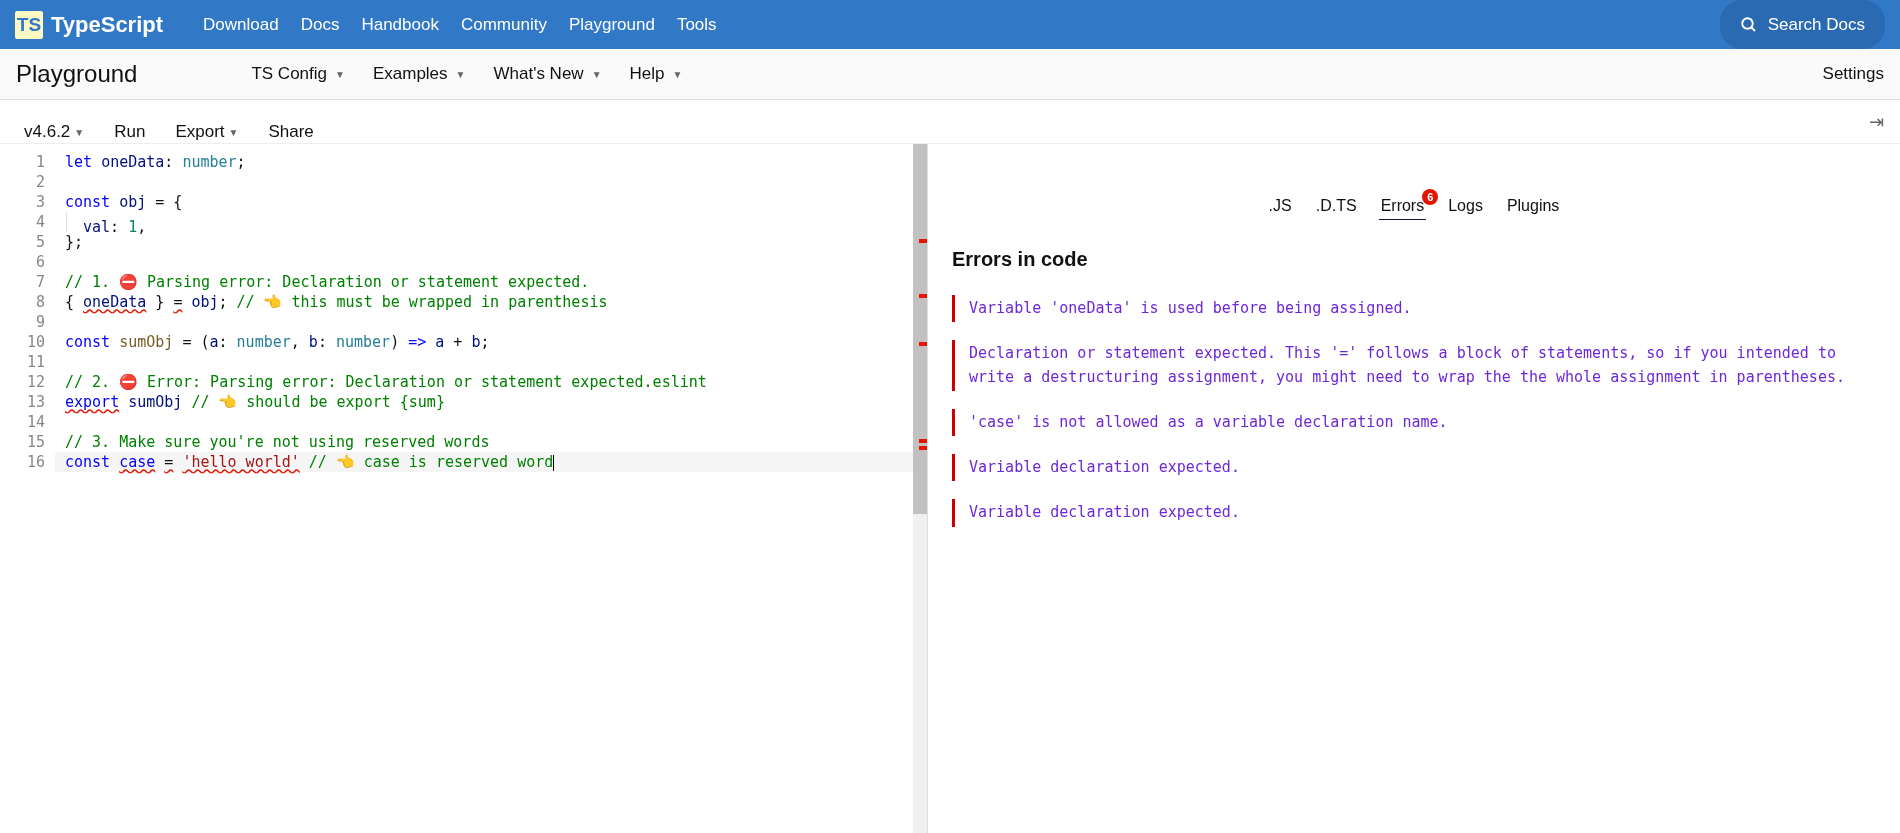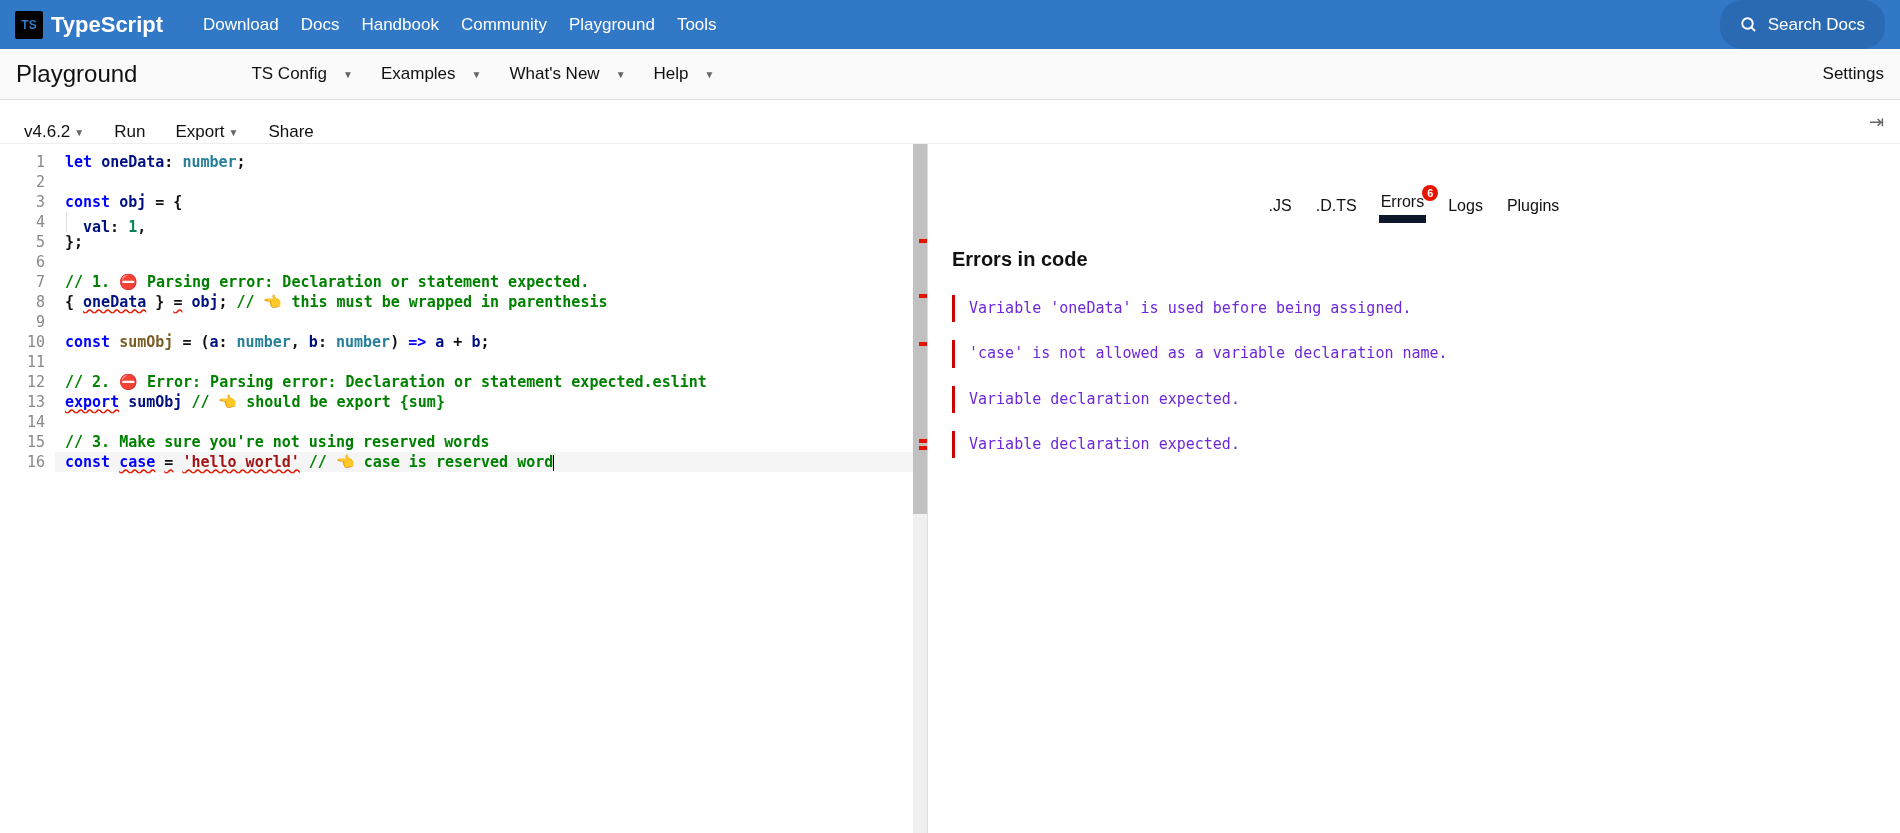--- a/index.html
+++ b/index.html
@@ -1,62 +1,62 @@
 <!DOCTYPE html>
 <html><head>
 <meta charset="utf-8">
 <style>
 * { margin: 0; padding: 0; box-sizing: border-box; }
 body { font-family: "Segoe UI", Arial, sans-serif; font-size: 14px; color: #111; background: #fff; width: 1900px; height: 833px; overflow: hidden; }
 
 .top-nav { background: #3178c6; height: 49px; display: flex; align-items: center; padding: 0 15px; color: #fff; }
 .logo-wrap { display: flex; align-items: center; gap: 8px; margin-right: 40px; }
-.logo-box { background: #000000; color: #3178c6; font-weight: bold; font-size: 12px; width: 28px; height: 28px; display: flex; align-items: center; justify-content: center; border-radius: 2px; }
+.logo-box { background: #fef9c3; color: #3178c6; font-weight: bold; font-size: 19px; width: 28px; height: 28px; display: flex; align-items: center; justify-content: center; border-radius: 2px; }
 .logo-text { font-size: 22px; font-weight: 600; }
 .nav-links { display: flex; gap: 22px; }
 .nav-link { color: #fff; font-size: 17px; cursor: pointer; }
 .search-box { margin-left: auto; background: #2a6ab3; padding: 0 20px; height: 100%; display: flex; align-items: center; gap: 10px; font-size: 17px; cursor: pointer; border-radius: 22px; }
 .search-icon { width: 18px; height: 18px; }
 
 .sub-nav { height: 51px; display: flex; align-items: center; padding: 0 16px; border-bottom: 1px solid #ddd; background: #fafafa; }
 .sub-title { font-size: 24px; font-weight: 400; margin-right: 100px; }
 .sub-links { display: flex; }
-.sub-link { font-size: 17px; padding: 6px 14px; cursor: pointer; display: flex; align-items: center; gap: 16px; }
+.sub-link { font-size: 17px; padding: 6px 14px; cursor: pointer; display: flex; align-items: center; gap: 8px; }
 .caret-down { font-size: 10px; color: #666; }
 .settings-link { margin-left: auto; font-size: 17px; cursor: pointer; }
 
 .toolbar { height: 44px; display: flex; align-items: center; padding: 0 16px; border-bottom: 1px solid #eee; gap: 14px; }
 .tb-item { font-size: 17px; padding: 4px 8px; cursor: pointer; display: flex; align-items: center; gap: 4px; margin-top: 21px; }
 
 .main-area { display: flex; height: calc(833px - 49px - 51px - 44px); }
 .editor-panel { width: 928px; position: relative; border-right: 1px solid #ddd; display: flex; }
 .gutter { width: 55px; padding: 8px 10px 8px 0; text-align: right; color: #888; font-family: "Consolas", monospace; font-size: 15px; line-height: 20px; background: #fff; }
 .gutter div { height: 20px; }
 .code-area { flex: 1; padding: 8px 0; font-family: "Consolas", monospace; font-size: 15px; line-height: 20px; white-space: pre; position: relative; }
-.code-line { height: 20px; padding-left: 10px; font-weight: bold; }
+.code-line { height: 20px; padding-left: 10px; }
 .current-line { background: #f5f5f5; }
 .cursor { display: inline-block; width: 1px; height: 16px; background: #000; vertical-align: middle; }
 .squiggle { text-decoration: underline wavy #e51400; text-decoration-skip-ink: none; }
 
 .tk-kw { color: #0000ff; }
 .tk-type { color: #267f99; }
 .tk-num { color: #098658; }
 .tk-str { color: #a31515; }
 .tk-comment { color: #008000; }
 .tk-ident { color: #001080; }
 .tk-fn { color: #795e26; }
 
 .scroll-track { position: absolute; right: 0; top: 0; width: 14px; height: 100%; background: #f0f0f0; }
 .scroll-thumb { position: absolute; right: 0; top: 0; width: 14px; height: 370px; background: #c1c1c1; }
 .err-marker { position: absolute; right: 0; width: 8px; height: 4px; background: #e51400; }
 
 .right-panel { flex: 1; display: flex; flex-direction: column; }
 .panel-tabs { height: 44px; display: flex; align-items: center; justify-content: center; gap: 20px; padding: 0 20px; margin-top: 40px; }
 .ptab { font-size: 16px; cursor: pointer; padding: 4px 2px; position: relative; }
-.ptab.active { font-weight: 500; border-bottom: 8px solid #0f172a; }
+.ptab.active { font-weight: 500; border-bottom: 1px solid #0f172a; }
 .badge { position: absolute; top: -4px; right: -12px; background: #e51400; color: #fff; font-size: 11px; border-radius: 50%; width: 16px; height: 16px; display: flex; align-items: center; justify-content: center; font-weight: bold; }
 
 .panel-body { padding: 20px 24px; }
 .panel-heading { font-size: 20px; font-weight: 600; margin-bottom: 24px; }
 .err-item { border-left: 3px solid #c00; padding: 2px 0 2px 14px; margin-bottom: 18px; font-family: "Consolas", monospace; font-size: 15px; line-height: 1.55; color: #6d28d9; }
 
 .indent-guide { border-left: 1px solid #e0e0e0; height: 20px; display: inline-block; margin-right: 16px; margin-left: 1px; }
 </style>
 </head>
 <body>
@@ -157,19 +157,20 @@
       <span class="ptab">.JS</span>
       <span class="ptab">.D.TS</span>
       <span class="ptab active"><span>Errors</span><span class="badge">6</span></span>
       <span class="ptab">Logs</span>
       <span class="ptab">Plugins</span>
     </div>
     <div class="panel-body">
       <div class="panel-heading">Errors in code</div>
       <div id="error-list">
           <div class="err-item">Variable 'oneData' is used before being assigned.</div>
+          <div class="err-item">Declaration or statement expected. This '=' follows a block of statements, so if you intended to write a destructuring assignment, you might need to wrap the the whole assignment in parentheses.</div>
           <div class="err-item">'case' is not allowed as a variable declaration name.</div>
           <div class="err-item">Variable declaration expected.</div>
           <div class="err-item">Variable declaration expected.</div>
         </div>
     </div>
   </div>
 </div>
 
 </body></html>

